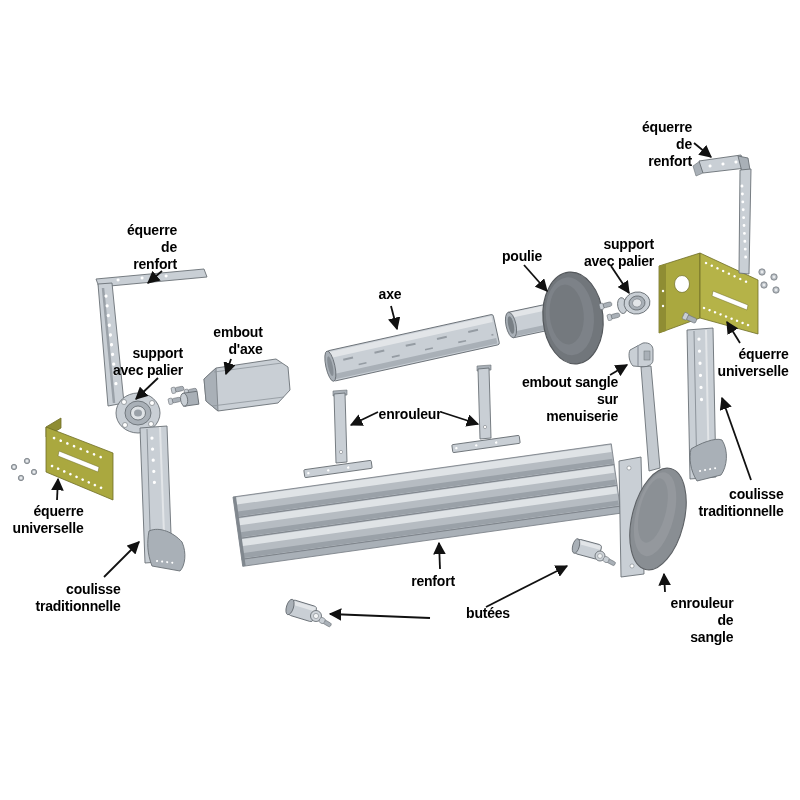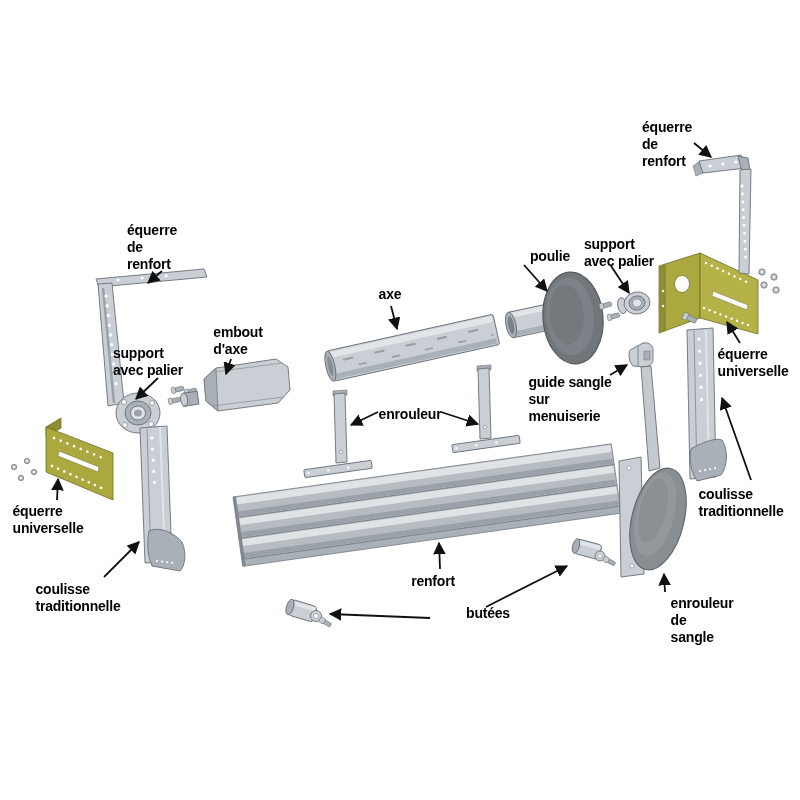--- a/index.html
+++ b/index.html
@@ -1,21 +1,21 @@
 <!DOCTYPE html>
 <html><head>
 <meta charset="utf-8">
 <style>
   html,body{margin:0;padding:0;background:#fff;}
   .canvas{position:relative;width:800px;height:800px;background:#fff;overflow:hidden;
           font-family:"Liberation Sans",sans-serif;}
   .canvas svg{position:absolute;left:0;top:0;}
   .lbl{position:absolute;transform:translateX(-50%);color:#000;
        font:bold 14px/17px "Liberation Sans",sans-serif;
-       text-align:left;white-space:pre-line;letter-spacing:-0.2px;}
+       text-align:right;white-space:pre-line;letter-spacing:-0.2px;}
 </style>
 </head>
 <body>
 
 <div class="canvas">
 
 <svg width="800" height="800" viewBox="0 0 800 800">
   <defs>
     <marker id="ah" viewBox="0 0 10 10" refX="9" refY="5" markerWidth="7" markerHeight="7" orient="auto-start-reverse">
       <path d="M0,0 L10,5 L0,10 z" fill="#111"></path>
@@ -291,29 +291,29 @@
 </svg>
 
   <div class="lbl" style="left:152px;top:222px">équerre
 de
 renfort</div>
   <div class="lbl" style="left:148px;top:345px">support
 avec palier</div>
   <div class="lbl" style="left:238px;top:324px">embout
 d'axe</div>
   <div class="lbl" style="left:390px;top:286px">axe</div>
-  <div class="lbl" style="left:550px;top:248px">poulie</div>
+  <div class="lbl" style="left:522px;top:248px">poulie</div>
   <div class="lbl" style="left:619px;top:236px">support
 avec palier</div>
   <div class="lbl" style="left:667px;top:119px">équerre
 de
 renfort</div>
   <div class="lbl" style="left:753px;top:346px">équerre
 universelle</div>
-  <div class="lbl" style="left:570px;top:374px">guide sangle
+  <div class="lbl" style="left:570px;top:374px">embout sangle
 sur
 menuiserie</div>
   <div class="lbl" style="left:410px;top:406px">enrouleur</div>
   <div class="lbl" style="left:741px;top:486px">coulisse
 traditionnelle</div>
   <div class="lbl" style="left:48px;top:503px">équerre
 universelle</div>
   <div class="lbl" style="left:78px;top:581px">coulisse
 traditionnelle</div>
   <div class="lbl" style="left:433px;top:573px">renfort</div>

